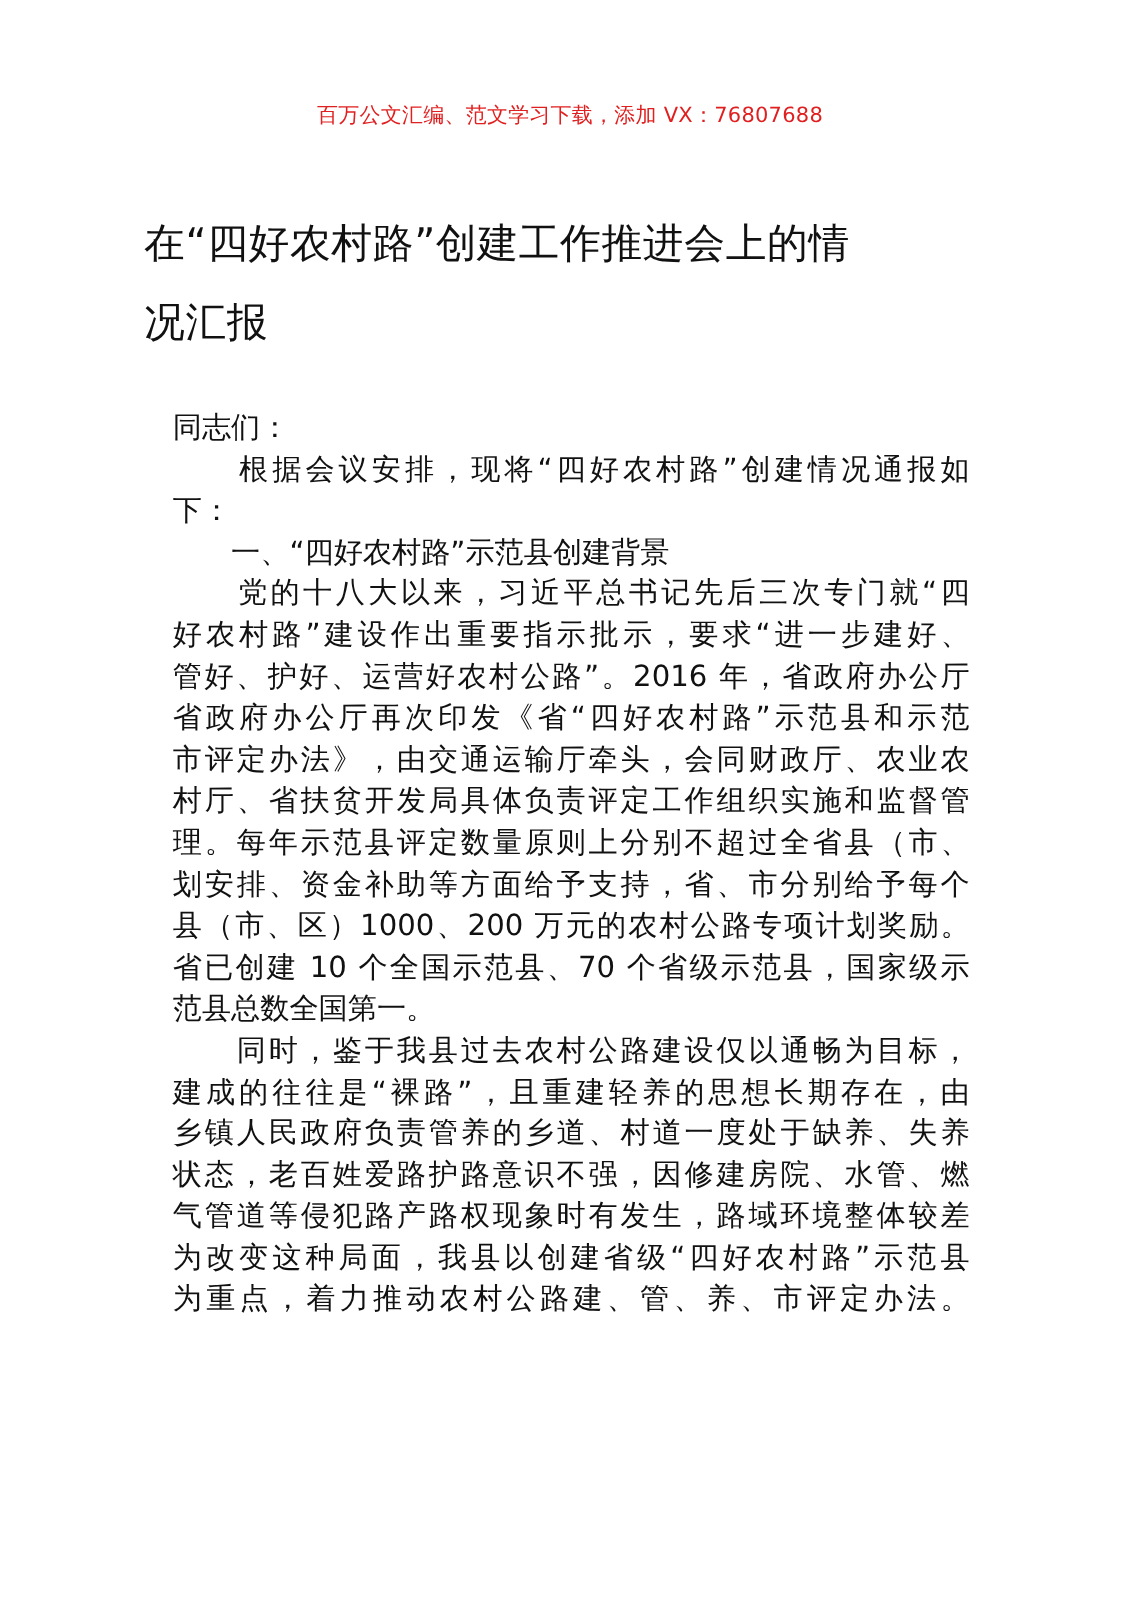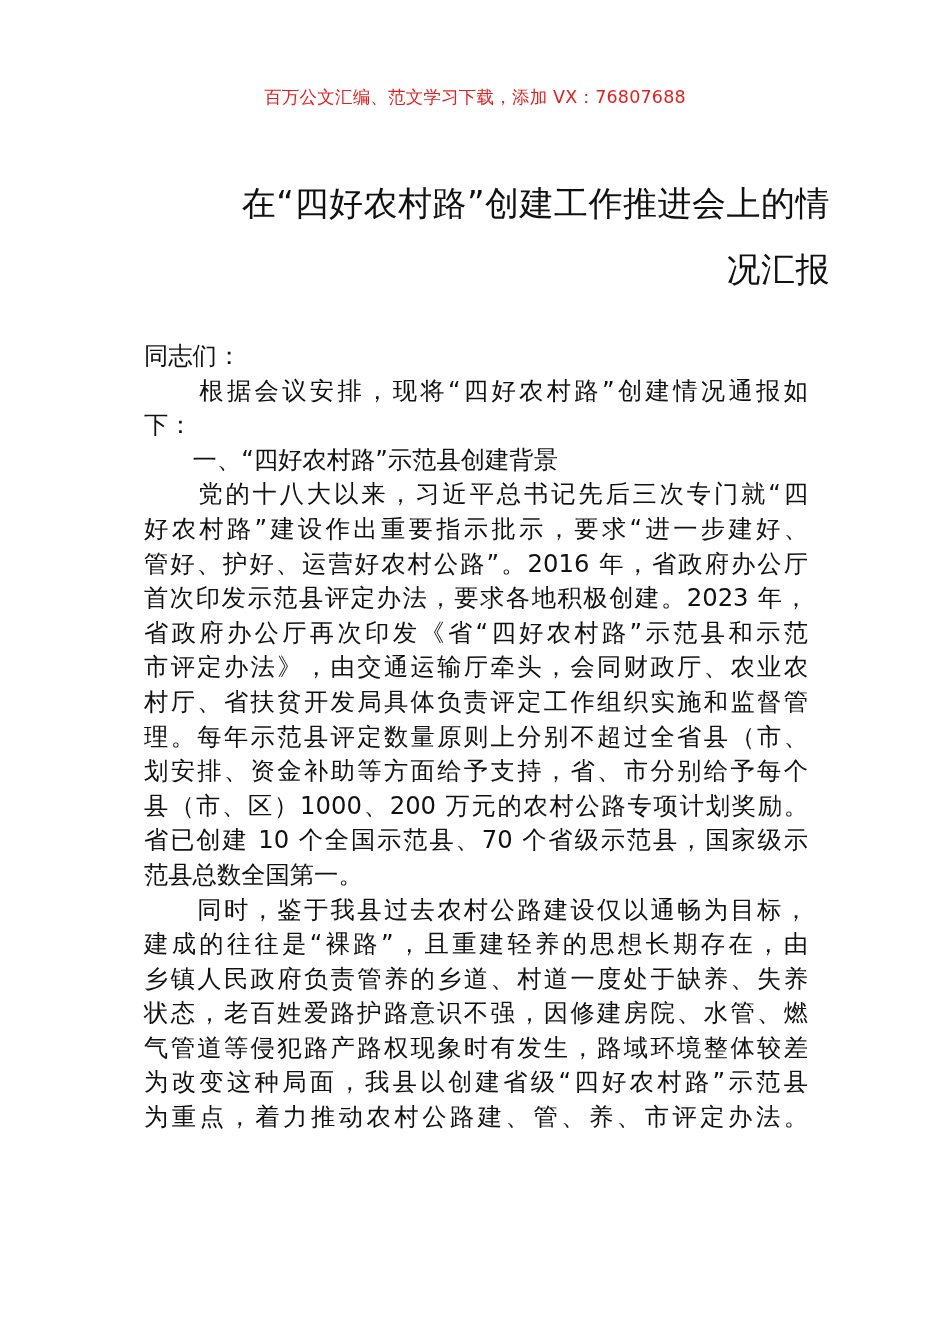--- a/index.html
+++ b/index.html
@@ -32,21 +32,21 @@
       font-size: 17.5px;
       line-height: 26px;
       color: #e02020;
       letter-spacing: 0.2px;
     }
     .title {
       position: absolute;
       top: 170px;
       left: 120px;
       width: 710px;
-      text-align: right;
+      text-align: left;
       font-size: 34px;
       line-height: 66px;
       color: #111111;
       letter-spacing: 0.5px;
     }
     .body-text {
       position: absolute;
       top: 339px;
       left: 144px;
       width: 664px;
@@ -91,21 +91,20 @@
     </p>
 
     <p>
       <span class="line last">　　一、“四好农村路”示范县创建背景</span>
     </p>
 
     <p>
       <span class="line">　　党的十八大以来，习近平总书记先后三次专门就“四</span>
       <span class="line">好农村路”建设作出重要指示批示，要求“进一步建好、</span>
       <span class="line">管好、护好、运营好农村公路”。2016 年，省政府办公厅</span>
-      <span class="line">首次印发示范县评定办法，要求各地积极创建。2023 年，</span>
       <span class="line">省政府办公厅再次印发《省“四好农村路”示范县和示范</span>
       <span class="line">市评定办法》，由交通运输厅牵头，会同财政厅、农业农</span>
       <span class="line">村厅、省扶贫开发局具体负责评定工作组织实施和监督管</span>
       <span class="line">理。每年示范县评定数量原则上分别不超过全省县（市、</span>
       <span class="line">划安排、资金补助等方面给予支持，省、市分别给予每个</span>
       <span class="line">县（市、区）1000、200 万元的农村公路专项计划奖励。</span>
       <span class="line">省已创建 10 个全国示范县、70 个省级示范县，国家级示</span>
       <span class="line last">范县总数全国第一。</span>
     </p>
 

